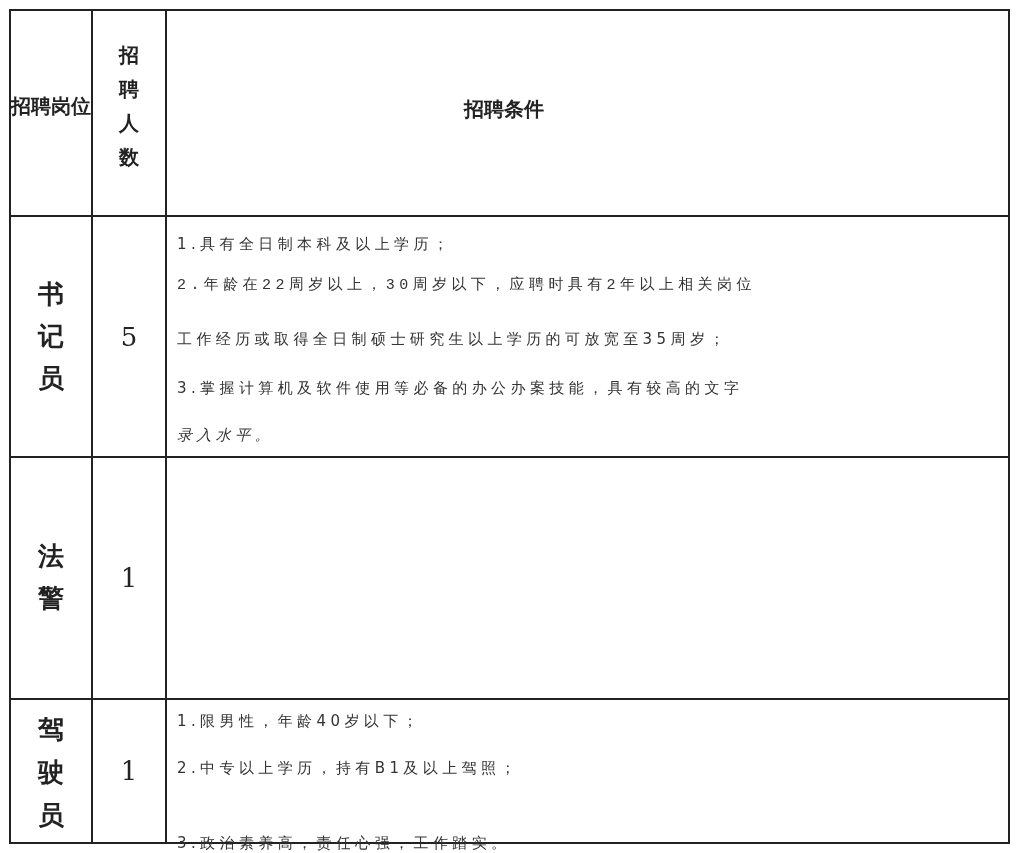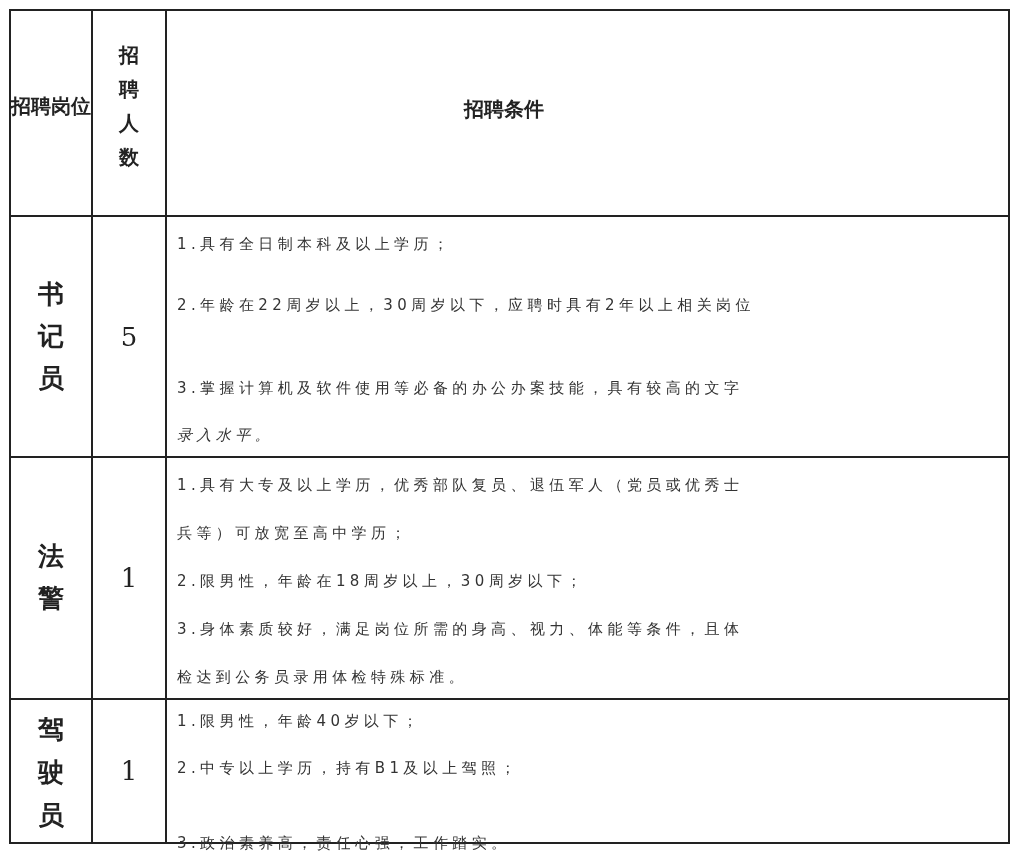--- a/index.html
+++ b/index.html
@@ -54,40 +54,34 @@
       <span>书</span>
       <span>记</span>
       <span>员</span>
     </div>
   </div>
   <div class="cell count" style="left:82px; top:206px; width:72px; height:239px;">
     <span>5</span>
   </div>
   <div style="position:absolute; left:166px; top:206px; width:830px; height:239px;">
     <div class="cond-line" style="top:12px;">1.具有全日制本科及以上学历；</div>
-    <div class="cond-line" style="top:73px;">2.年龄在22周岁以上，30周岁以下，应聘时具有2年以上相关岗位</div>
+    <div class="cond-line" style="top:54px;font-family:Liberation Mono, monospace;">2.年龄在22周岁以上，30周岁以下，应聘时具有2年以上相关岗位</div>
+    <div class="cond-line" style="top:107px;">工作经历或取得全日制硕士研究生以上学历的可放宽至35周岁；</div>
     <div class="cond-line" style="top:156px;">3.掌握计算机及软件使用等必备的办公办案技能，具有较高的文字</div>
     <div class="cond-line" style="top:203px;font-style:italic;">录入水平。</div>
   </div>
 
   <div class="cell" style="left:0; top:447px; width:80px; height:240px;">
     <div class="title" style="margin-top:-2px;">
       <span>法</span>
       <span>警</span>
     </div>
   </div>
   <div class="cell count" style="left:82px; top:447px; width:72px; height:240px;">
     <span>1</span>
-  </div>
-  <div style="position:absolute; left:166px; top:447px; width:830px; height:240px;">
-    <div class="cond-line" style="top:12px;">1.具有大专及以上学历，优秀部队复员、退伍军人（党员或优秀士</div>
-    <div class="cond-line" style="top:60px;">兵等）可放宽至高中学历；</div>
-    <div class="cond-line" style="top:108px;">2.限男性，年龄在18周岁以上，30周岁以下；</div>
-    <div class="cond-line" style="top:156px;">3.身体素质较好，满足岗位所需的身高、视力、体能等条件，且体</div>
-    <div class="cond-line" style="top:204px;">检达到公务员录用体检特殊标准。</div>
   </div>
 
   <div class="cell" style="left:0; top:689px; width:80px; height:142px;">
     <div class="title" style="line-height:43px; margin-top:2px;">
       <span>驾</span>
       <span>驶</span>
       <span>员</span>
     </div>
   </div>
   <div class="cell count" style="left:82px; top:689px; width:72px; height:142px;">

